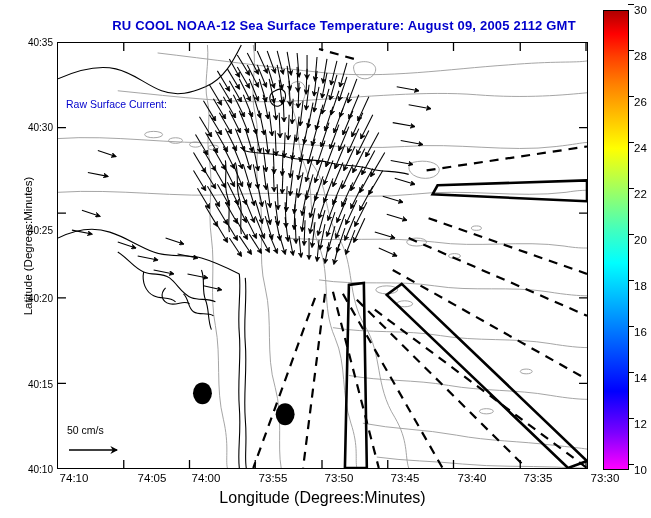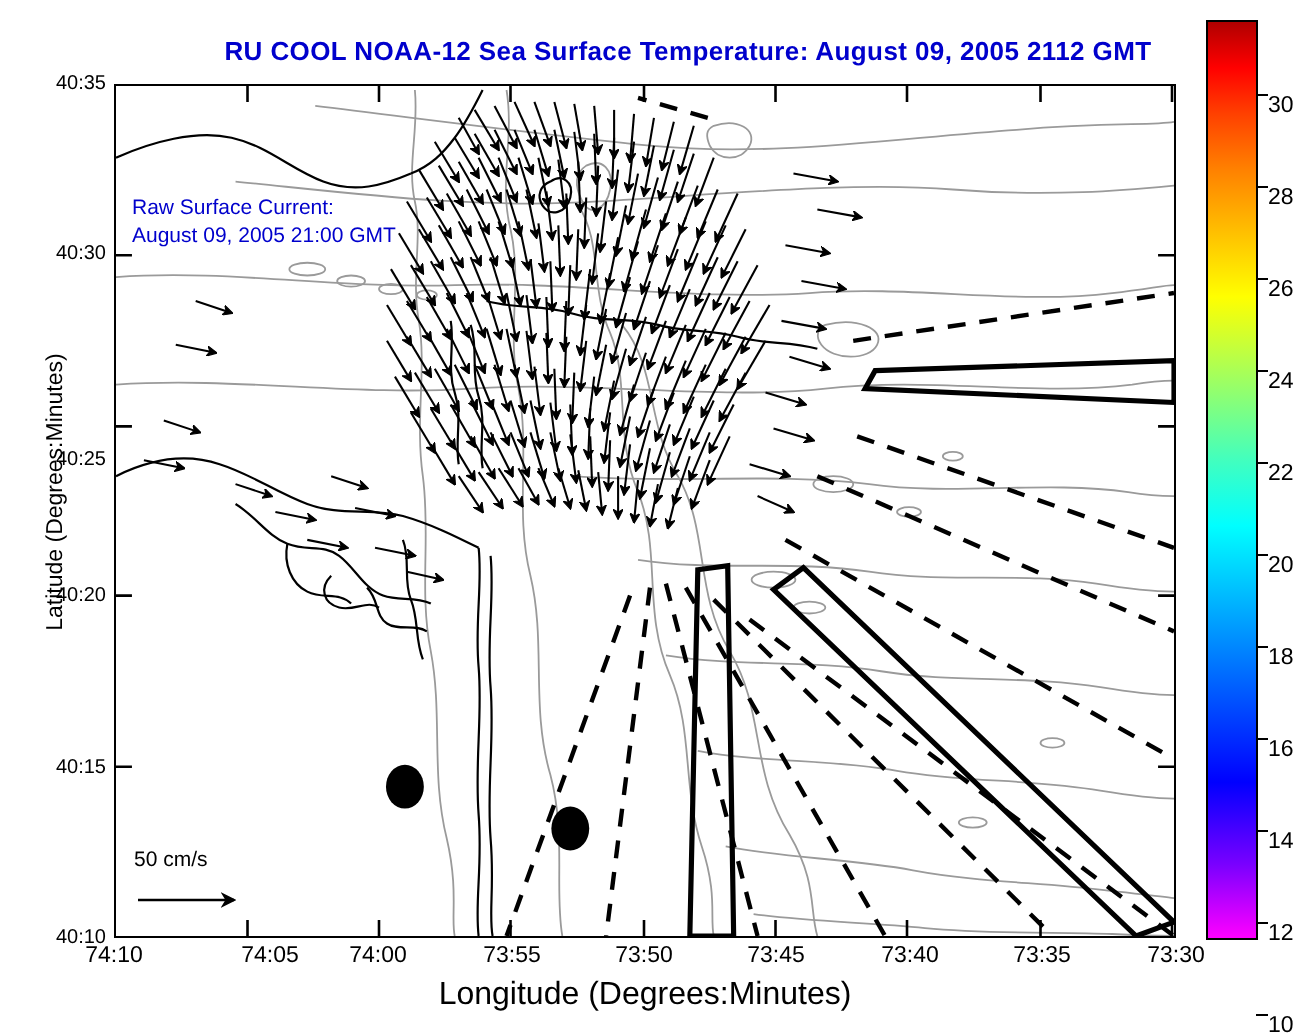--- a/index.html
+++ b/index.html
@@ -40,21 +40,21 @@
   }
   #scalelabel{
     position:absolute; left:4px; top:0; font-size:10.5px; color:#000;
     white-space:nowrap;
     text-align:right;
   }
 
   
   .xtl{
     position:absolute; top:472px; font-size:11.5px; color:#000;
-    transform:translateX(-50%); white-space:nowrap;
+    transform:translateX(-50%); white-space:nowrap;margin-left:17px;
   }
   .ytl{
     position:absolute; left:53px; font-size:10px; color:#000;
     transform:translate(-100%,-50%); white-space:nowrap;
   }
   #xlabel{
     position:absolute; left:57px; top:489px; width:531px;
     text-align:center; font-size:16px; color:#000; white-space:nowrap;
   }
   #ylabel{
@@ -80,21 +80,21 @@
       #c0ff40 64%,
       #ffff00 70%,
       #ffc000 77%,
       #ff8000 84%,
       #ff4000 90%,
       #ff0000 95%,
       #b00000 100%);
   }
   .ctl{
     position:absolute; left:634px; font-size:11.5px; color:#000;
-    transform:translateY(-50%); white-space:nowrap;margin-top:43px;
+    transform:translateY(-50%); white-space:nowrap;
   }
   .ctick{position:absolute; left:-6px; width:6px; height:1px; background:#000;}
 </style>
 </head>
 <body>
 
 <div id="fig">
 
   <div id="title">RU COOL  NOAA-12  Sea Surface Temperature:  August 09, 2005 2112 GMT</div>
 
@@ -448,21 +448,20 @@
       <g stroke="#000000" stroke-width="1.3">
         <path d="M66,0 v8 M132,0 v8 M198,0 v8 M265,0 v8 M331,0 v8 M397,0 v8 M464,0 v8 M530,0 v8"></path>
         <path d="M66,427 v-8 M132,427 v-8 M198,427 v-8 M265,427 v-8 M331,427 v-8 M397,427 v-8 M464,427 v-8 M530,427 v-8"></path>
         <path d="M0,85 h8 M0,171 h8 M0,256 h8 M0,342 h8"></path>
         <path d="M531,85 h-8 M531,171 h-8 M531,256 h-8 M531,342 h-8"></path>
       </g>
     </svg>
 
     <div id="annot">
       <div>Raw Surface Current:</div>
-      <div>August 09, 2005 21:00 GMT</div>
     </div>
 
     <div id="scalebox">
       <div id="scalelabel">50 cm/s</div>
       <svg width="118" height="36" style="position:absolute;left:0;top:0;">
         <defs>
           <marker id="ah2" viewBox="0 0 10 10" refX="8.5" refY="5" markerWidth="6" markerHeight="6" orient="auto-start-reverse">
             <path d="M0,0 L10,5 L0,10 L3,5 Z" fill="#000000"></path>
           </marker>
         </defs>

